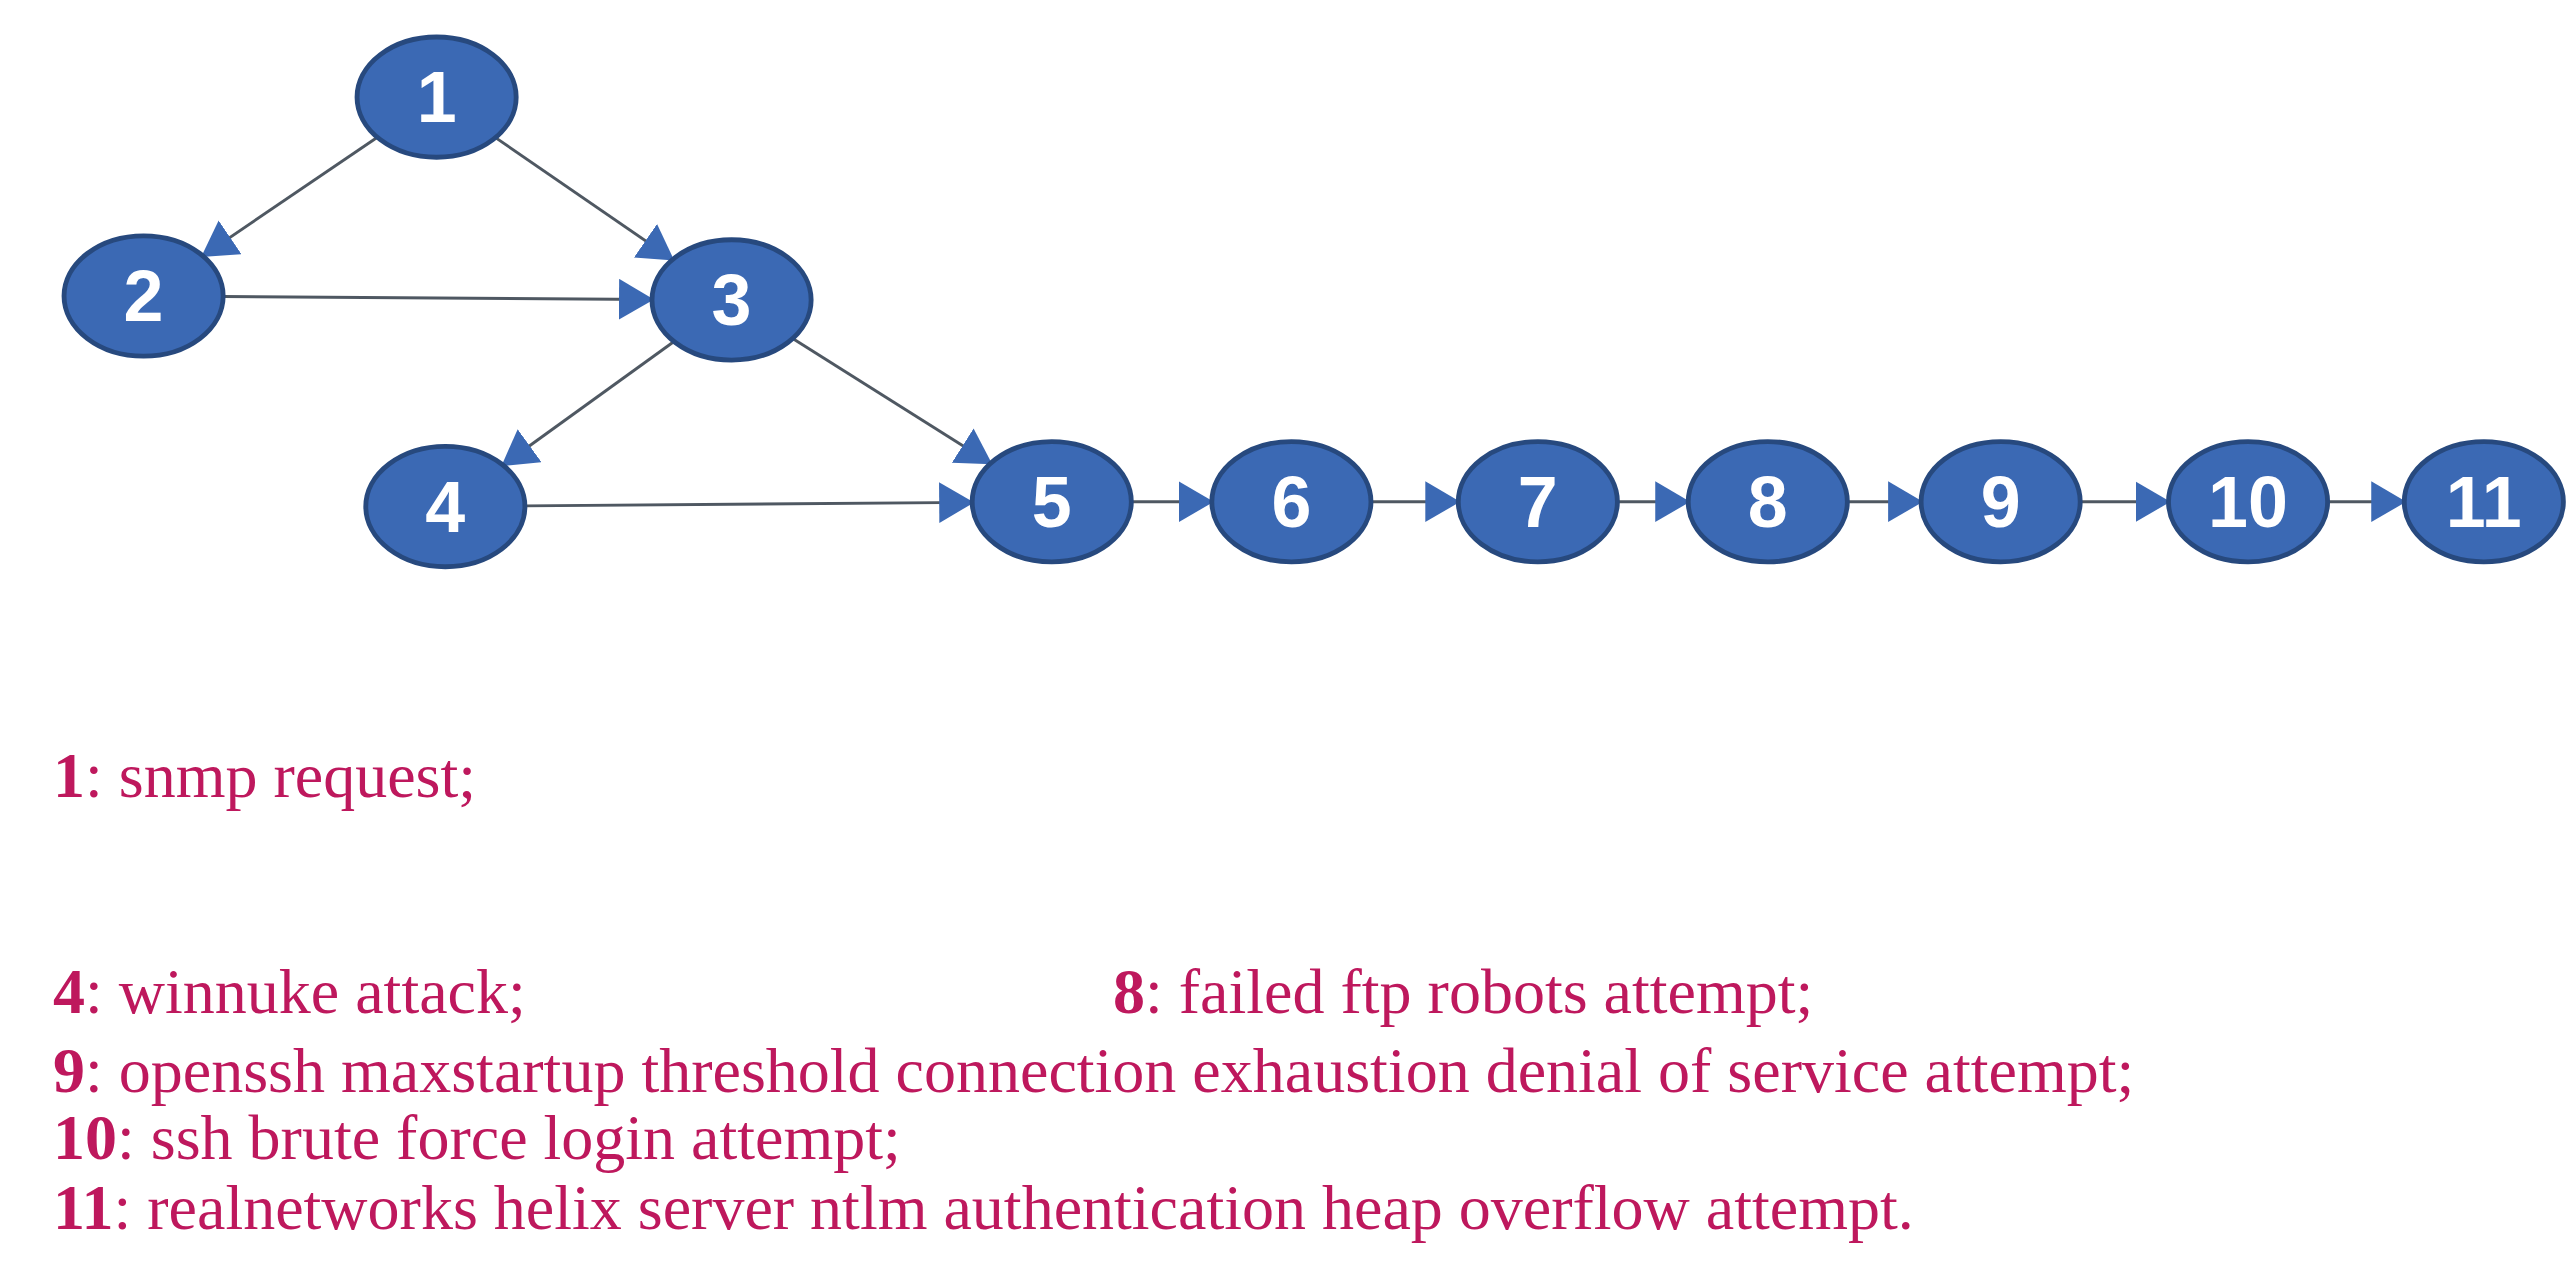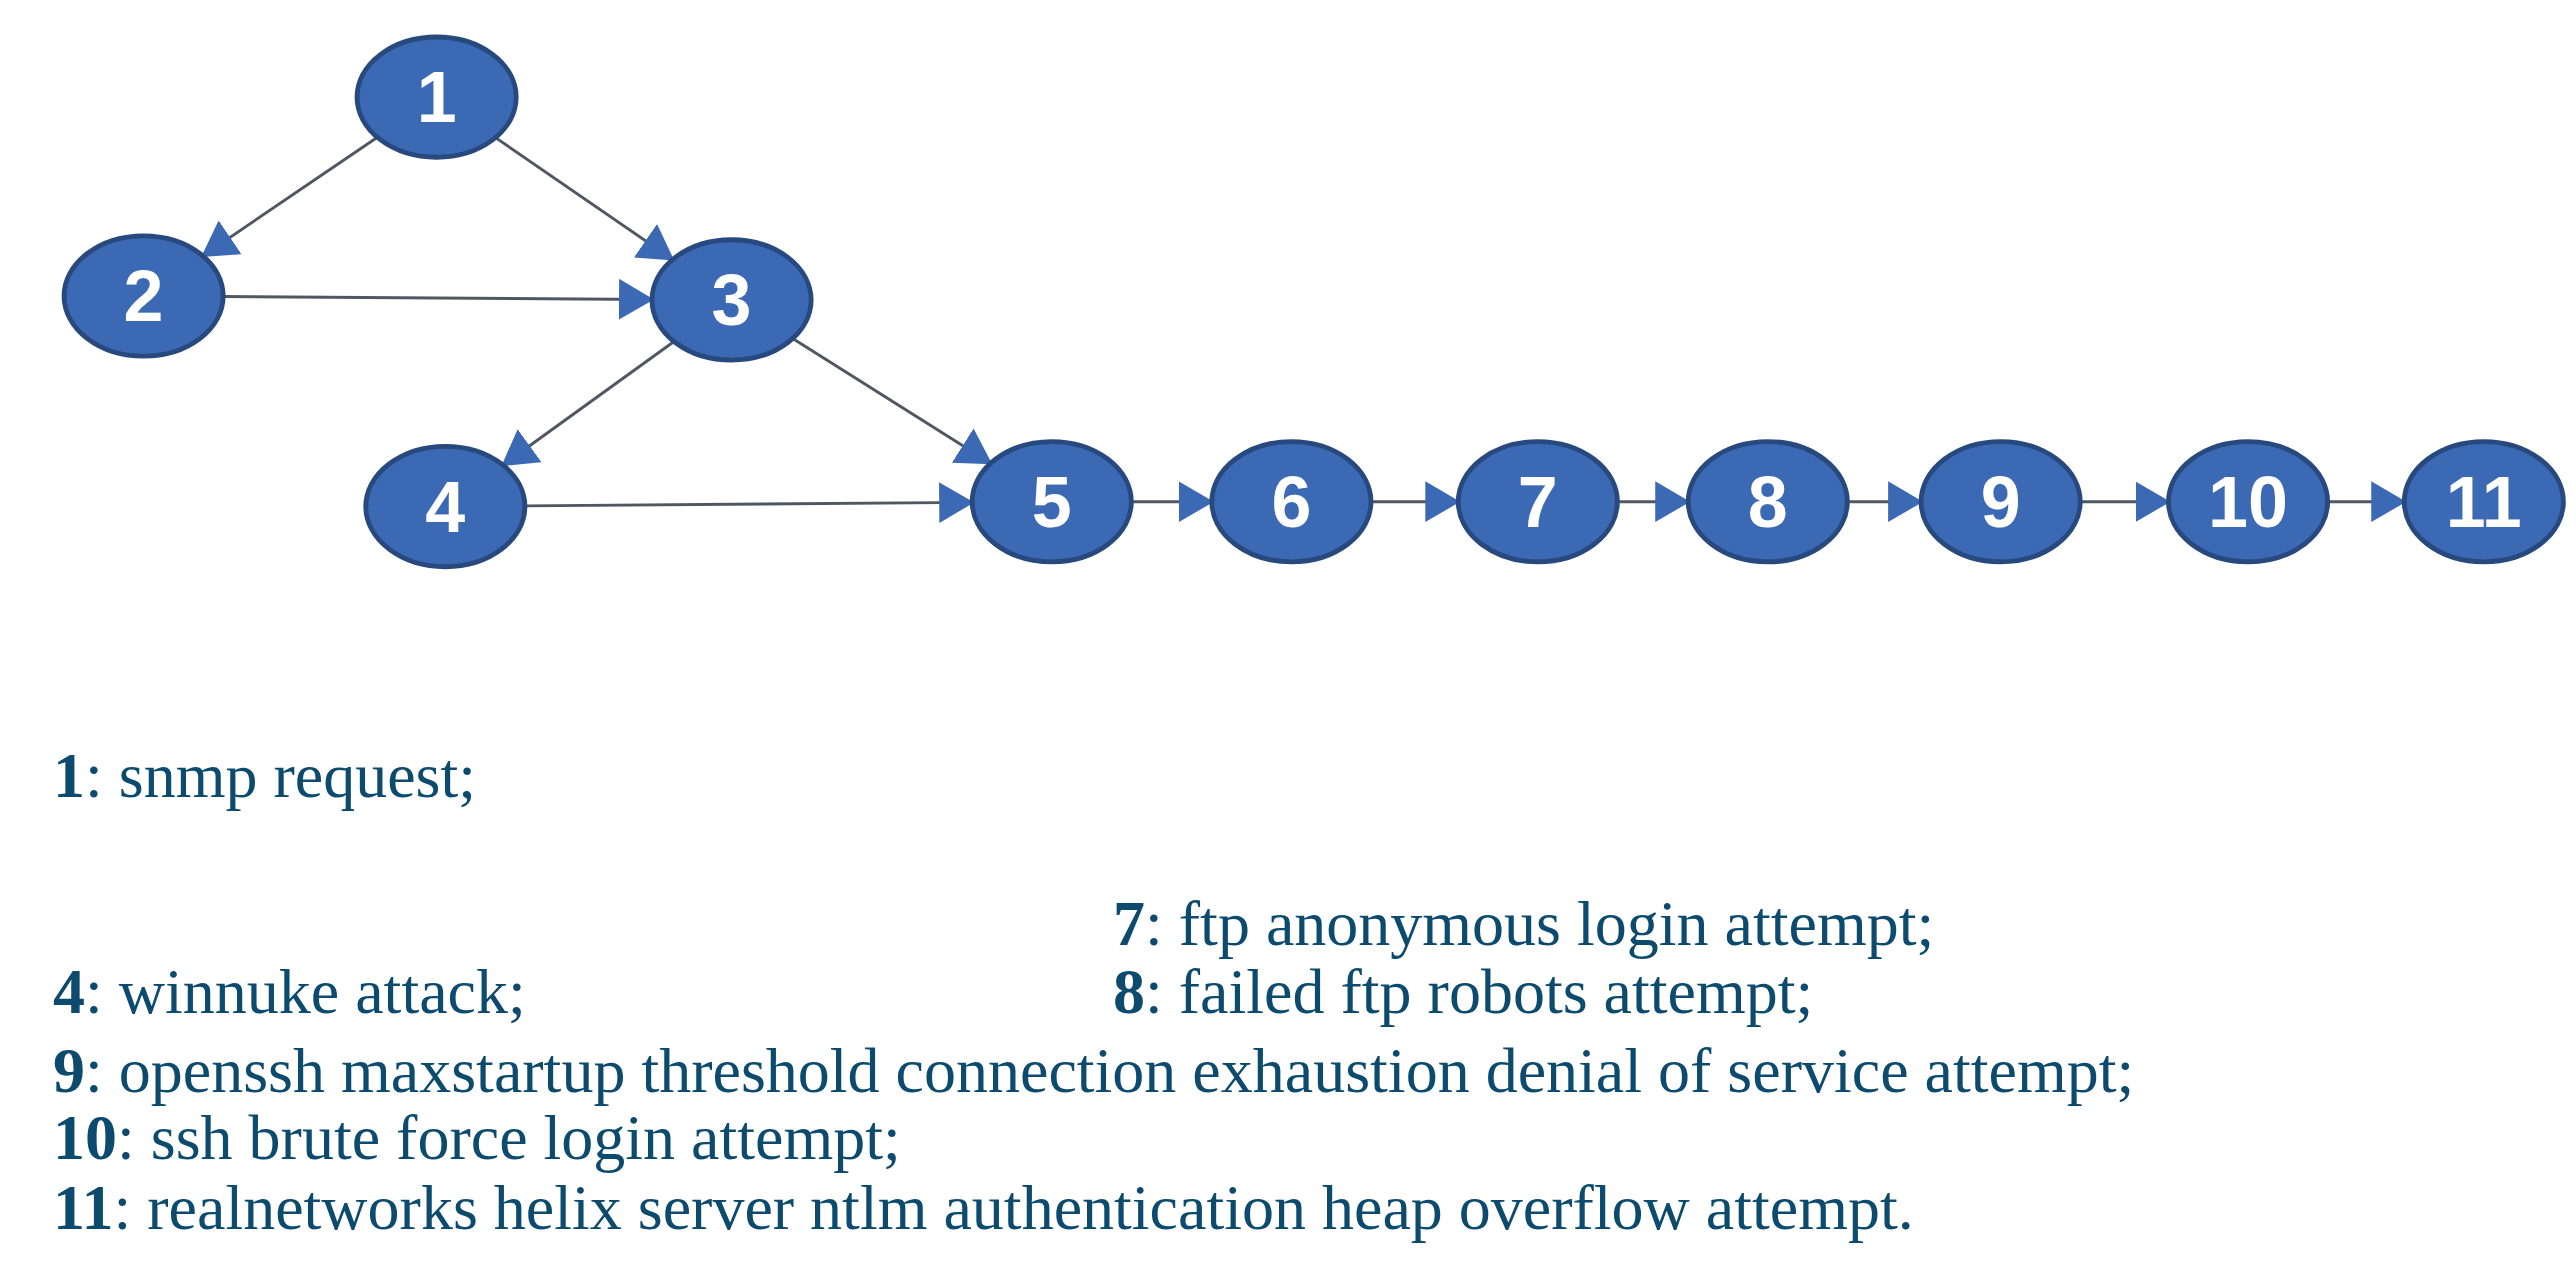--- a/index.html
+++ b/index.html
@@ -24,21 +24,21 @@
     font-weight: bold;
   }
   .legend {
     position: absolute;
     left: 53px;
     top: 0;
     width: 2494px;
     height: 899px;
     font-size: 64px;
     line-height: 72px;
-    color: #0c4a6e;
+    color: #be185d;
   }
   .lrow {
     position: absolute;
     left: 0;
     width: 100%;
     white-space: pre;
   }
   .litem {
     position: absolute;
     top: 0;
@@ -99,21 +99,20 @@
     </g>
 </svg>
 
 <div class="legend">
   <div class="lrow" style="top:740px">
     <span class="litem col-left"><b>1</b><span>: snmp request;</span></span>
   </div>
   <div class="lrow" style="top:816px">
   </div>
   <div class="lrow" style="top:888px">
-    <span class="litem col-right"><b>7</b><span>: ftp anonymous login attempt;</span></span>
   </div>
   <div class="lrow" style="top:956px">
     <span class="litem col-left"><b>4</b><span>: winnuke attack;</span></span>
     <span class="litem col-right"><b>8</b><span>: failed ftp robots attempt;</span></span>
   </div>
   <div class="lrow" style="top:1035px">
     <span class="litem col-left"><b>9</b><span>: openssh maxstartup threshold connection exhaustion denial of service attempt;</span></span>
   </div>
   <div class="lrow" style="top:1102px">
     <span class="litem col-left"><b>10</b><span>: ssh brute force login attempt;</span></span>

